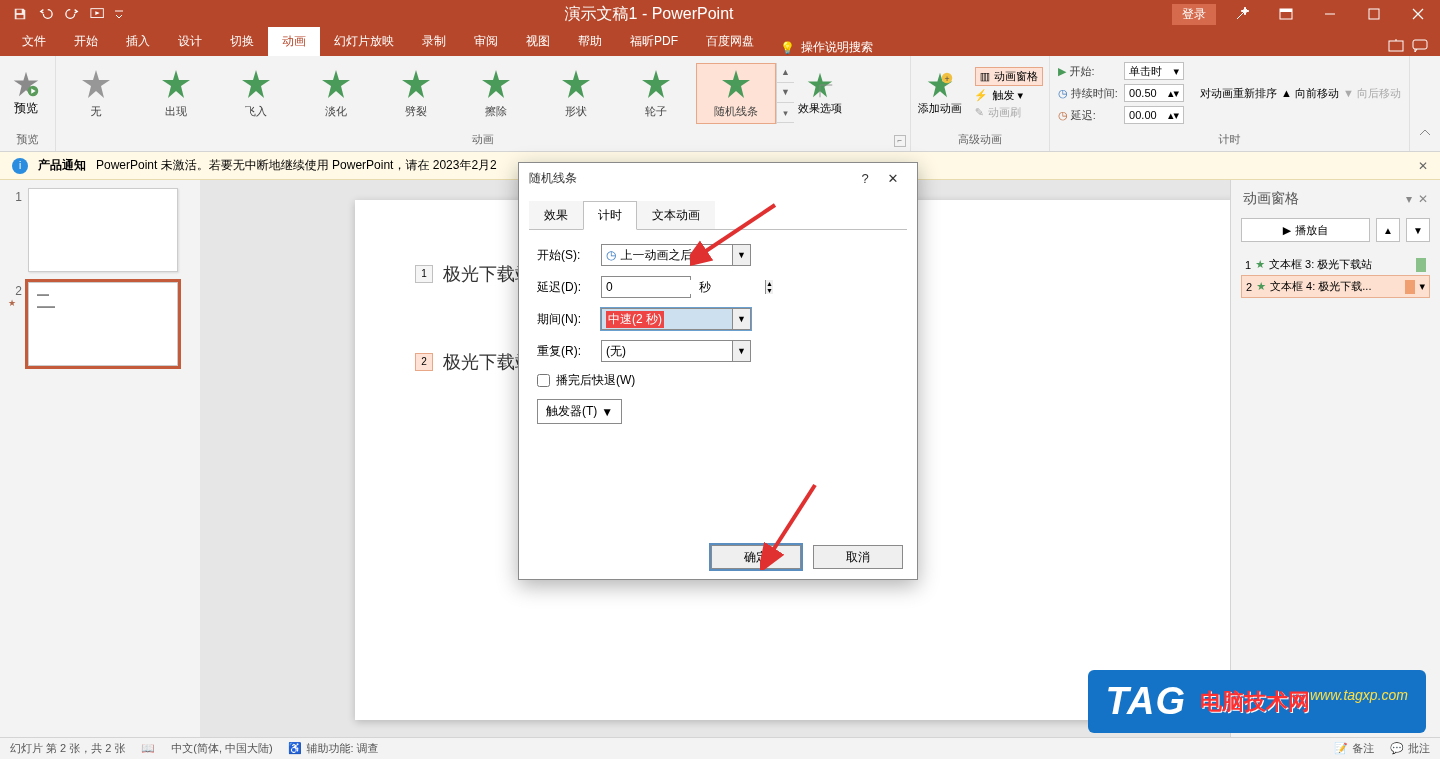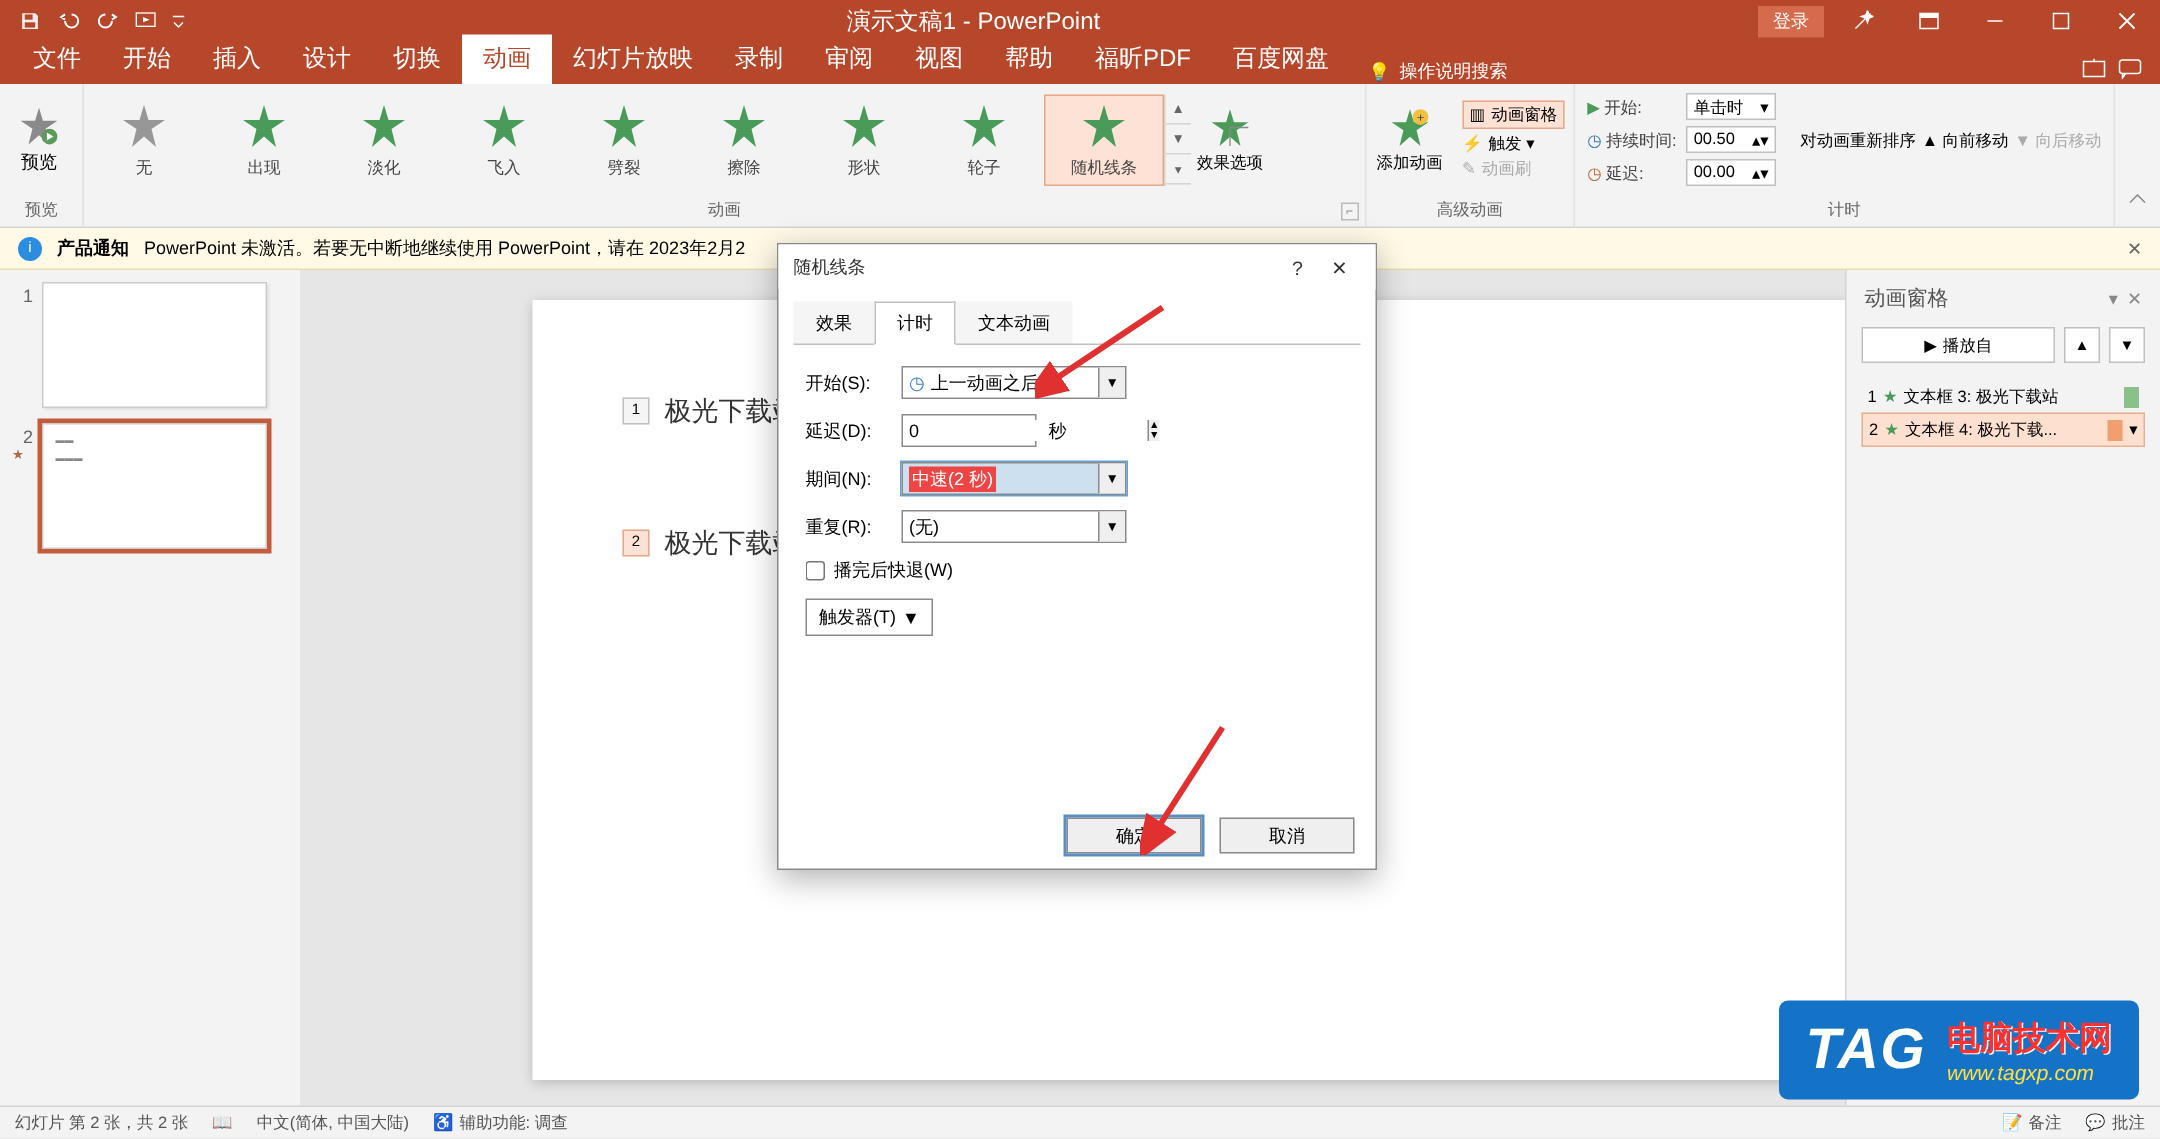--- a/index.html
+++ b/index.html
@@ -9,21 +9,21 @@
 .titlebar { height:28px; background:#b7472a; display:flex; align-items:center; color:#fff; }
 .titlebar .qat { display:flex; align-items:center; gap:2px; padding-left:8px; }
 .titlebar .qat .btn { width:24px; height:24px; display:flex; align-items:center; justify-content:center; cursor:pointer; }
 .titlebar .title { flex:1; text-align:center; font-size:16px; }
 .titlebar .right { display:flex; align-items:center; }
 .titlebar .right .login { background:#d66a4c; padding:2px 10px; margin-right:4px; font-size:12px; }
 .titlebar .right .winbtn { width:44px; height:28px; display:flex; align-items:center; justify-content:center; cursor:pointer; }
 
 
 .tabs { height:28px; background:#b7472a; display:flex; align-items:flex-end; padding-left:8px; color:#fff; }
-.tabs .tab { padding:6px 14px; font-size:16px; cursor:pointer; }
+.tabs .tab { padding:6px 14px; font-size:12px; cursor:pointer; }
 .tabs .tab.active { background:#fff; color:#b7472a; }
 .tabs .spacer { flex:1; }
 .tabs .tip { display:flex; align-items:center; gap:6px; padding:0 12px; }
 .tabs .right-icons { display:flex; gap:8px; padding-right:12px; align-items:center; }
 
 
 .ribbon { background:#f3f3f3; border-bottom:1px solid #d4d4d4; display:flex; height:96px; }
 .group { border-right:1px solid #e0e0e0; display:flex; flex-direction:column; }
 .group .body { flex:1; display:flex; align-items:center; }
 .group .label { text-align:center; font-size:11px; color:#666; padding:2px 0 4px; position:relative; }
@@ -109,21 +109,21 @@
 .arrow-ov { position:absolute; pointer-events:none; z-index:200; }
 
 
 .status { position:absolute; bottom:0; left:0; right:0; height:22px; background:#f3f3f3; border-top:1px solid #d4d4d4; display:flex; align-items:center; padding:0 10px; font-size:11px; color:#555; gap:16px; }
 .status .sp { flex:1; }
 .status .vbtn { cursor:pointer; display:flex; align-items:center; gap:4px; }
 
 
 .watermark { position:absolute; right:14px; bottom:26px; background:#1573c7; color:#fff; padding:10px 18px; border-radius:6px; display:flex; align-items:center; gap:14px; z-index:300; }
 .watermark .tag { font-size:38px; font-weight:900; letter-spacing:1px; font-style:italic; }
-.watermark .txts { display:flex; flex-direction:column; }
+.watermark .txts { display:flex; }
 .watermark .t1 { font-size:22px; font-weight:700; color:#ff3030; text-shadow:1px 1px 0 #fff; }
 .watermark .t2 { font-size:14px; color:#ffe040; font-style:italic; }
 
 svg.star { width:100%; height:100%; }
 .collapse-icon { display:flex; align-items:center; justify-content:center; }
 </style>
 </head>
 <body>
 
 <div class="titlebar">
@@ -247,27 +247,27 @@
         <div class="anim-item">
             <div class="star"><svg class="star" viewBox="0 0 32 32">
                 <polygon points="16,2 19,12 30,12 21,18 24,30 16,23 8,30 11,18 2,12 13,12" fill="#4a9a5a"></polygon>
               </svg></div>
             <span class="name">出现</span>
           </div>
         <div class="anim-item">
             <div class="star"><svg class="star" viewBox="0 0 32 32">
                 <polygon points="16,2 19,12 30,12 21,18 24,30 16,23 8,30 11,18 2,12 13,12" fill="#4a9a5a"></polygon>
               </svg></div>
+            <span class="name">飞入</span>
+          </div>
+        <div class="anim-item">
+            <div class="star"><svg class="star" viewBox="0 0 32 32">
+                <polygon points="16,2 19,12 30,12 21,18 24,30 16,23 8,30 11,18 2,12 13,12" fill="#4a9a5a"></polygon>
+              </svg></div>
             <span class="name">淡化</span>
-          </div>
-        <div class="anim-item">
-            <div class="star"><svg class="star" viewBox="0 0 32 32">
-                <polygon points="16,2 19,12 30,12 21,18 24,30 16,23 8,30 11,18 2,12 13,12" fill="#4a9a5a"></polygon>
-              </svg></div>
-            <span class="name">飞入</span>
           </div>
         <div class="anim-item">
             <div class="star"><svg class="star" viewBox="0 0 32 32">
                 <polygon points="16,2 19,12 30,12 21,18 24,30 16,23 8,30 11,18 2,12 13,12" fill="#4a9a5a"></polygon>
               </svg></div>
             <span class="name">劈裂</span>
           </div>
         <div class="anim-item">
             <div class="star"><svg class="star" viewBox="0 0 32 32">
                 <polygon points="16,2 19,12 30,12 21,18 24,30 16,23 8,30 11,18 2,12 13,12" fill="#4a9a5a"></polygon>

